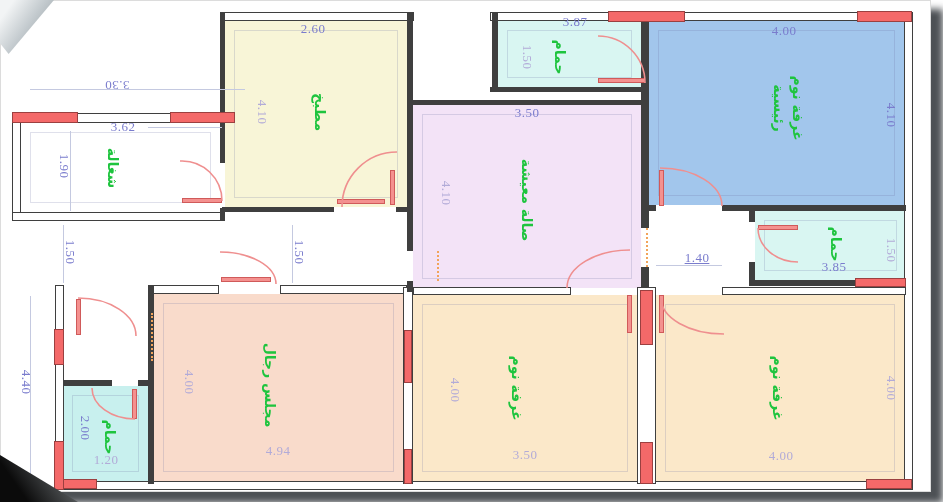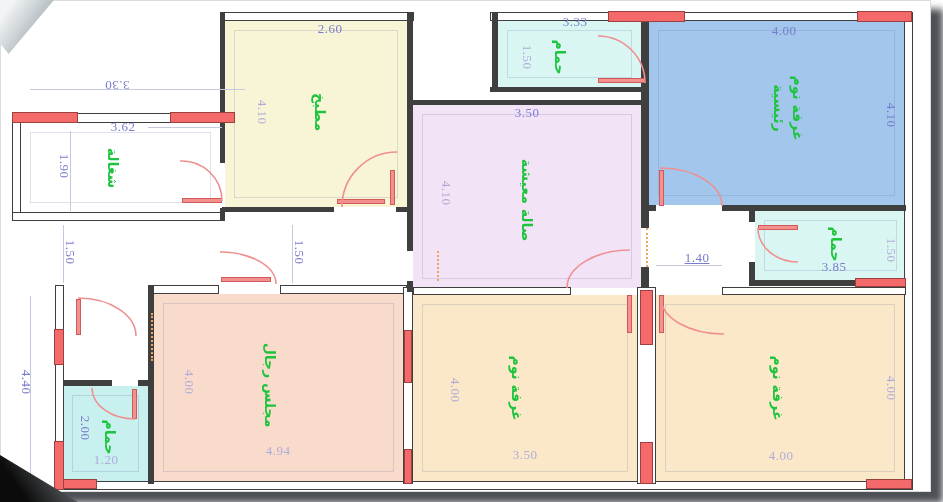--- a/index.html
+++ b/index.html
@@ -133,23 +133,23 @@
       <path d="M78 298 A58 38 0 0 1 136 336"></path>
       <path d="M135 419 A43 31 0 0 1 92 388"></path>
       <path d="M567 288 A63 38 0 0 1 630 250"></path>
       <path d="M724 334 A63 36 0 0 1 661 298"></path>
     </g>
   </svg>
 
   <div class="dim r180" style="left:95px;top:78px;">3.30</div>
   <div class="dim" style="left:101px;top:120px;">3.62</div>
   <div class="dim v" style="left:42px;top:159px;">1.90</div>
-  <div class="dim" style="left:308px;top:22px;">2.60</div>
+  <div class="dim" style="left:291px;top:22px;">2.60</div>
   <div class="dim v light" style="left:240px;top:105px;">4.10</div>
-  <div class="dim" style="left:553px;top:15px;">3.33</div>
+  <div class="dim" style="left:553px;top:15px;">3.87</div>
   <div class="dim v light" style="left:505px;top:50px;">1.50</div>
   <div class="dim" style="left:762px;top:24px;">4.00</div>
   <div class="dim v" style="left:869px;top:108px;">4.10</div>
   <div class="dim" style="left:505px;top:106px;">3.50</div>
   <div class="dim v light" style="left:424px;top:186px;">4.10</div>
   <div class="dim v" style="left:48px;top:245px;">1.50</div>
   <div class="dim v" style="left:277px;top:245px;">1.50</div>
   <div class="dim" style="left:675px;top:251px;text-decoration:underline;">1.40</div>
   <div class="dim" style="left:812px;top:260px;">3.85</div>
   <div class="dim v light" style="left:869px;top:243px;">1.50</div>

